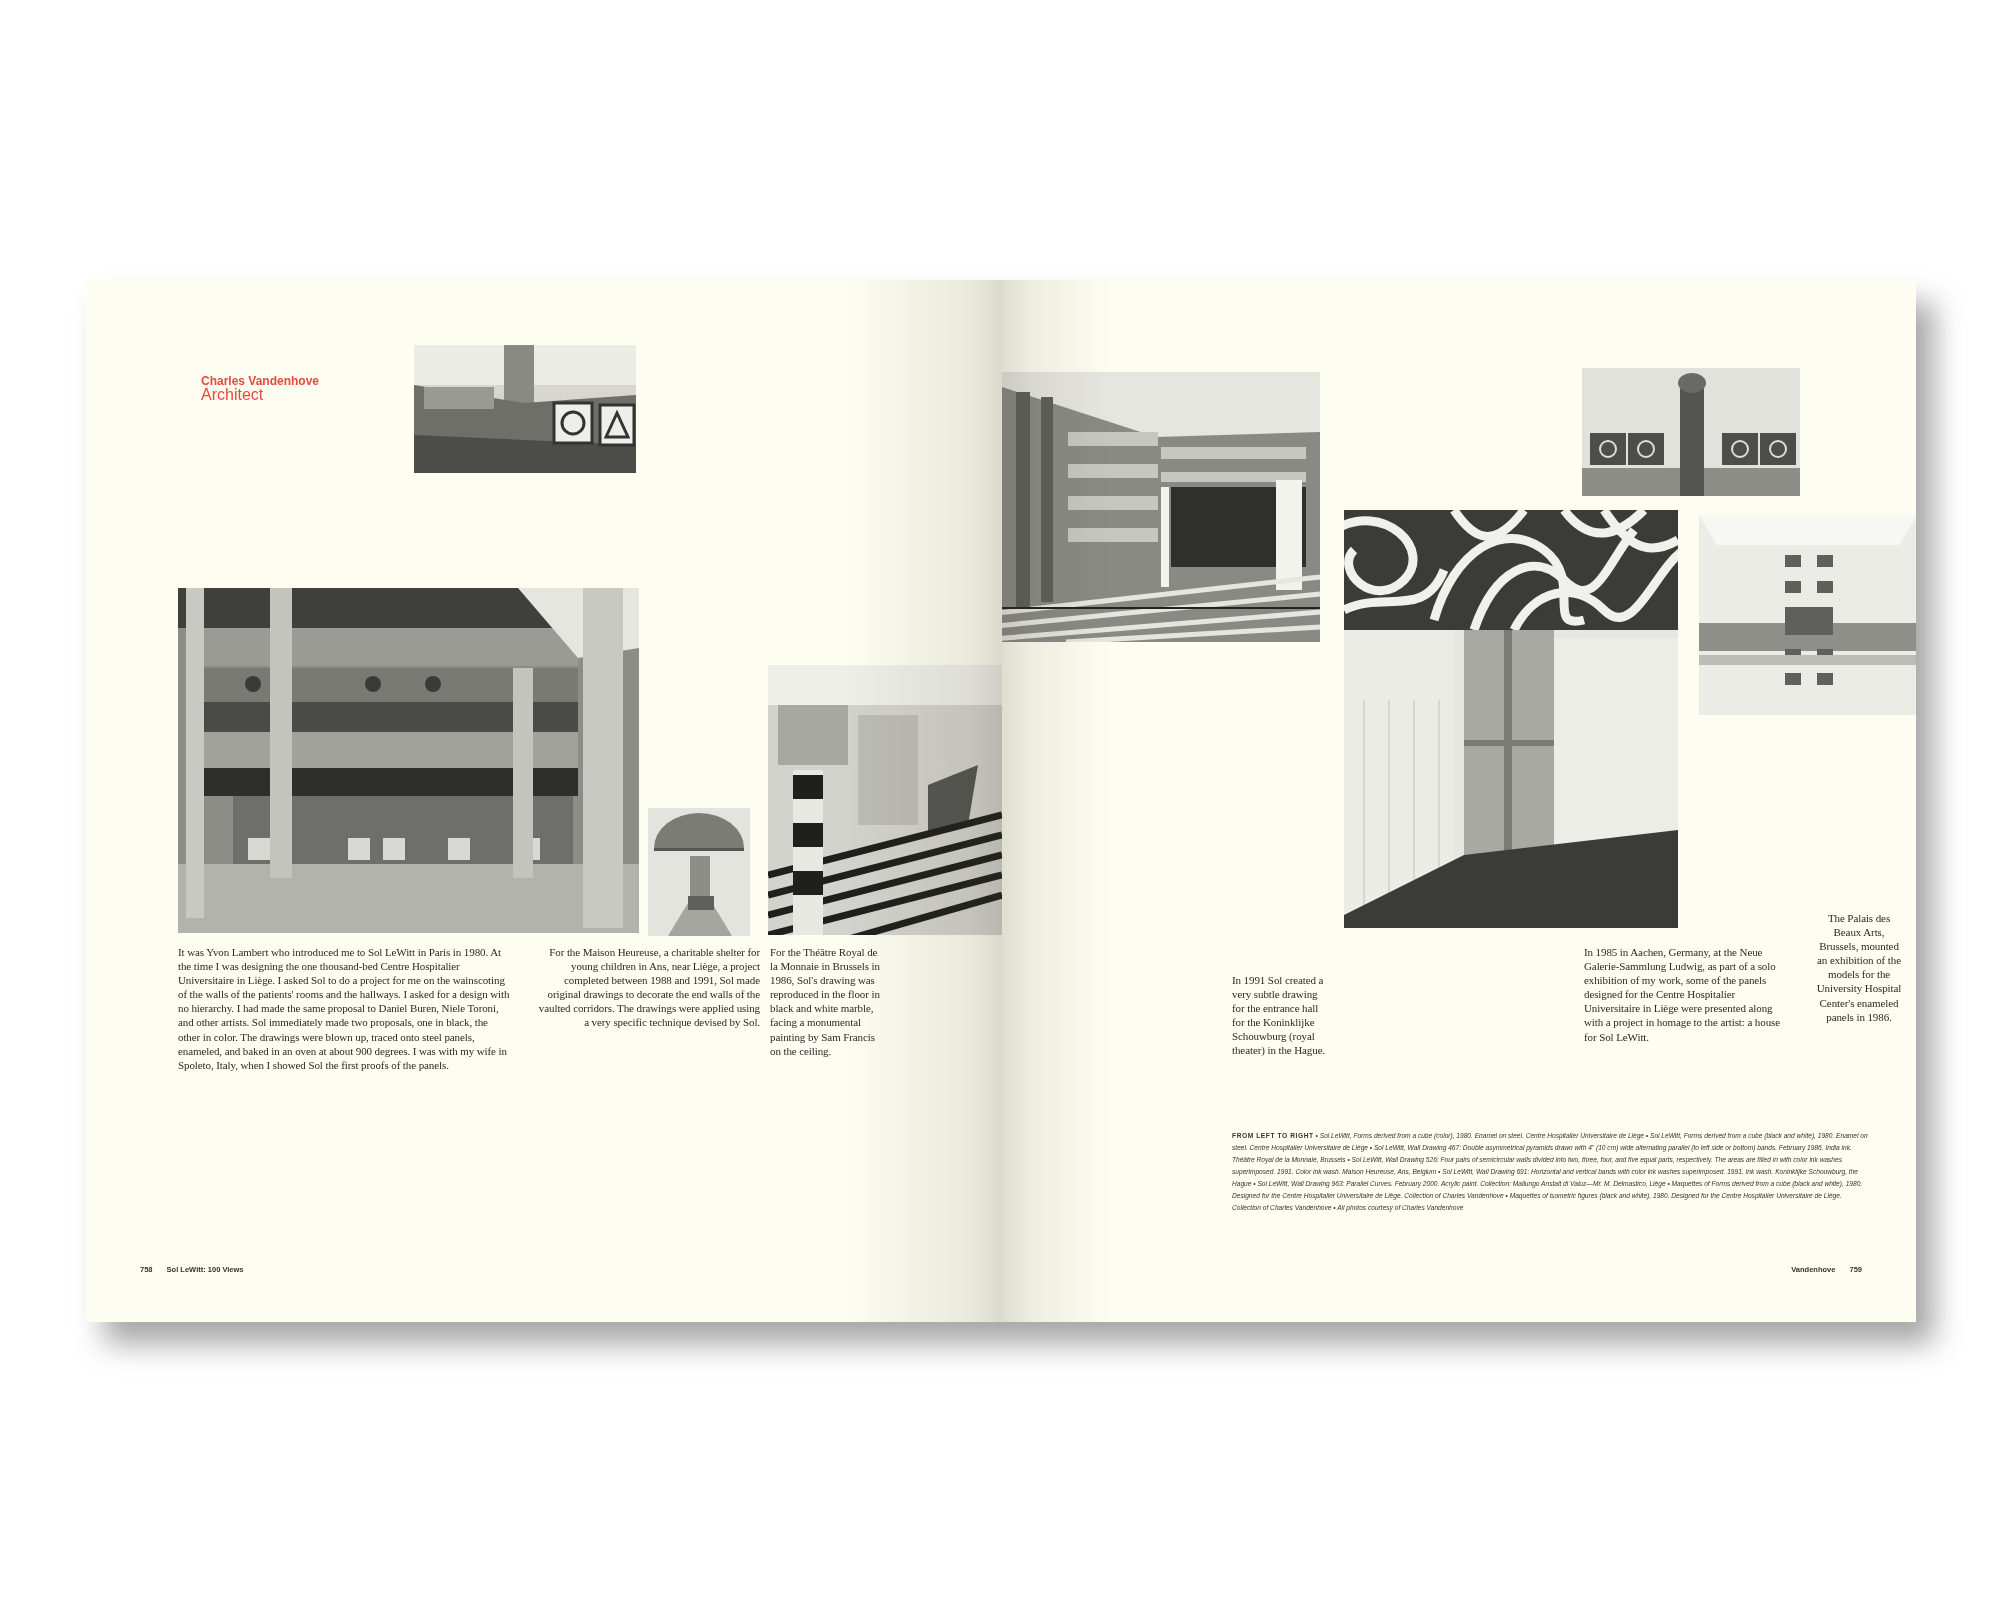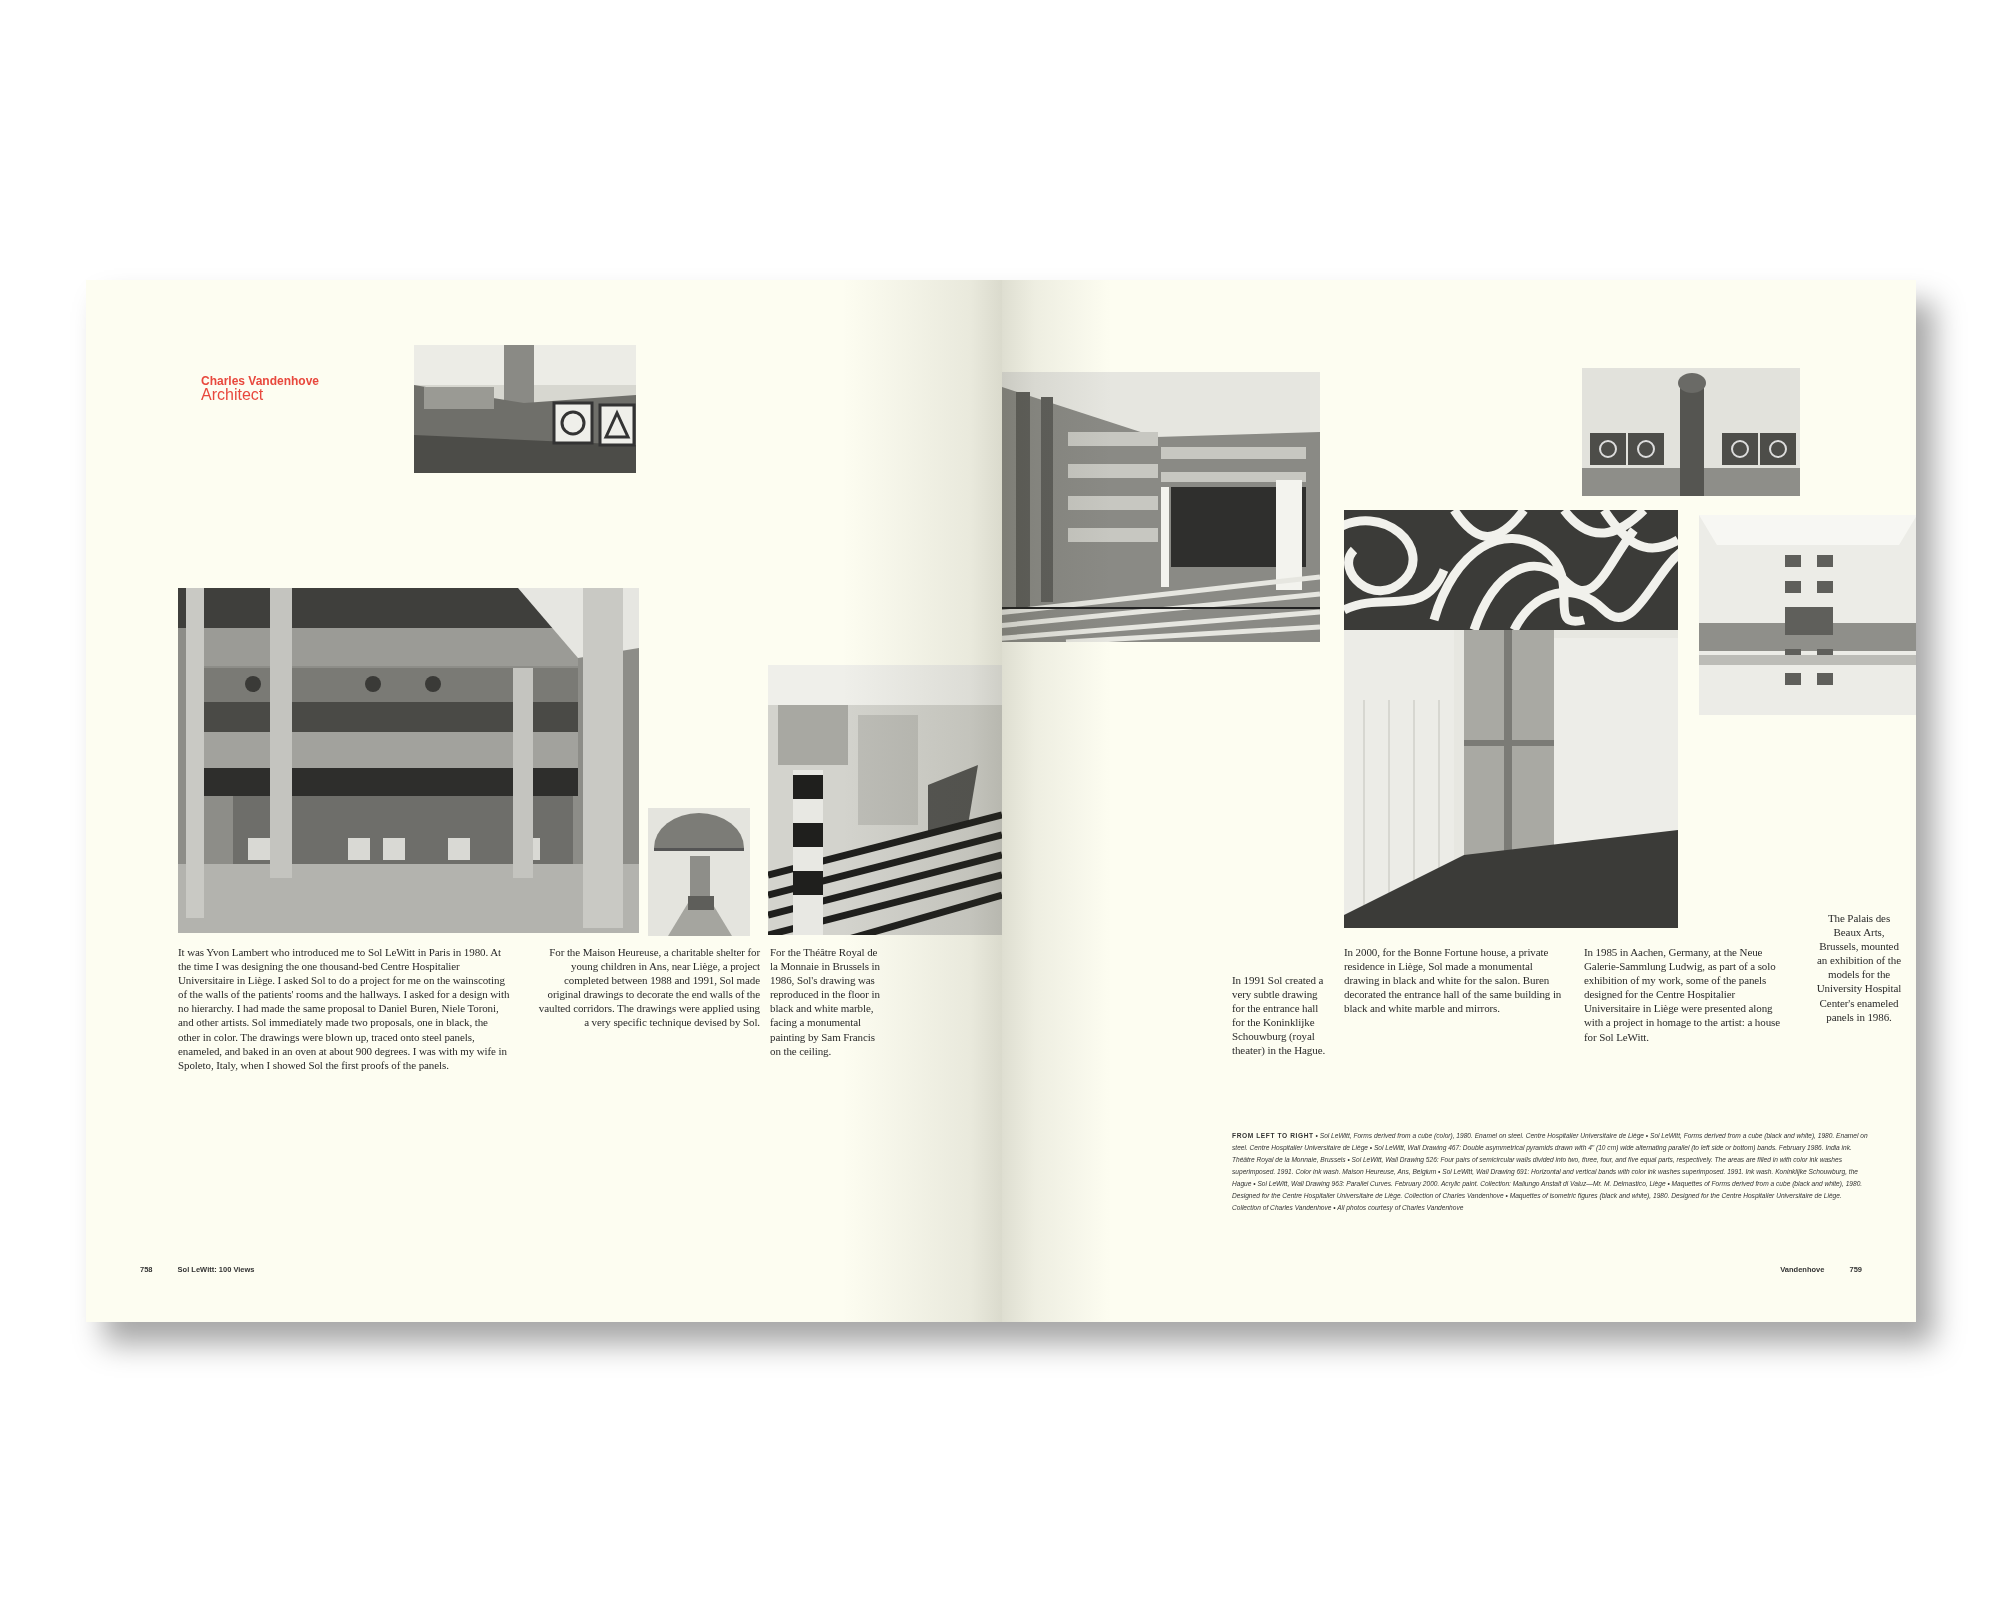--- a/index.html
+++ b/index.html
@@ -35,21 +35,21 @@
       position: absolute; font-size: 11px; line-height: 14.1px; color: #2a2a2a; letter-spacing: -0.1px;
     }
     .caption {
       position: absolute; font-family: "Liberation Sans", sans-serif; font-size: 6.6px; line-height: 12px;
       color: #333; font-style: italic;
     }
     .caption b { font-style: normal; letter-spacing: 0.6px; }
     .folio {
       position: absolute; top: 985px; font-family: "Liberation Sans", sans-serif; font-size: 7.5px; font-weight: bold; color: #333;
     }
-    .folio span { margin-right: 23px; }
+    .folio span { margin-right: 12px; }
     .svgfill { width: 100%; height: 100%; display: block; }
   </style>
 </head>
 <body>
 
 <div class="spread">
 
   <div class="page left">
     <div class="author">
       <div class="name">Charles Vandenhove</div>
@@ -240,21 +240,20 @@
           <rect x="86" y="134" width="16" height="12"></rect>
             <rect x="118" y="134" width="16" height="12"></rect>
           <rect x="86" y="158" width="16" height="12"></rect>
             <rect x="118" y="158" width="16" height="12"></rect>
         </g>
         <polygon points="0,140 218,140 218,150 0,150" fill="#bcbcb7"></polygon>
       </svg>
     </div>
 
     <div class="body-col" style="left:230px;top:665px;width:100px;margin-top:28px;">In 1991 Sol created a very subtle drawing for the entrance hall for the Koninklijke Schouwburg (royal theater) in the Hague.</div>
-    <div class="body-col" style="left:342px;top:665px;width:225px;">In 2000, for the Bonne Fortune house, a private residence in Liège, Sol made a monumental drawing in black and white for the salon. Buren decorated the entrance hall of the same building in black and white marble and mirrors.</div>
     <div class="body-col" style="left:582px;top:665px;width:205px;">In 1985 in Aachen, Germany, at the Neue Galerie-Sammlung Ludwig, as part of a solo exhibition of my work, some of the panels designed for the Centre Hospitalier Universitaire in Liège were presented along with a project in homage to the artist: a house for Sol LeWitt.</div>
     <div class="body-col" style="left:812px;top:631px;width:90px;text-align:center;">The Palais des Beaux Arts, Brussels, mounted an exhibition of the models for the University Hospital Center's enameled panels in 1986.</div>
 
     <div class="caption" style="left:230px;top:850px;width:640px;">
       <b>FROM LEFT TO RIGHT</b>
       <span> • </span>
       <span>Sol LeWitt, Forms derived from a cube (color), 1980. Enamel on steel. Centre Hospitalier Universitaire de Liège • Sol LeWitt, Forms derived from a cube (black and white), 1980. Enamel on steel. Centre Hospitalier Universitaire de Liège • Sol LeWitt, Wall Drawing 467: Double asymmetrical pyramids drawn with 4" (10 cm) wide alternating parallel (to left side or bottom) bands. February 1986. India ink. Théâtre Royal de la Monnaie, Brussels • Sol LeWitt, Wall Drawing 526: Four pairs of semicircular walls divided into two, three, four, and five equal parts, respectively. The areas are filled in with color ink washes superimposed. 1991. Color ink wash. Maison Heureuse, Ans, Belgium • Sol LeWitt, Wall Drawing 691: Horizontal and vertical bands with color ink washes superimposed. 1991. Ink wash. Koninklijke Schouwburg, the Hague • Sol LeWitt, Wall Drawing 963: Parallel Curves. February 2000. Acrylic paint. Collection: Maliungo Anstalt di Valuz—Mr. M. Delmastico, Liège • Maquettes of Forms derived from a cube (black and white), 1980. Designed for the Centre Hospitalier Universitaire de Liège. Collection of Charles Vandenhove • Maquettes of isometric figures (black and white), 1980. Designed for the Centre Hospitalier Universitaire de Liège. Collection of Charles Vandenhove • All photos courtesy of Charles Vandenhove</span>
     </div>
 
     <div class="folio" style="right:38px;">

